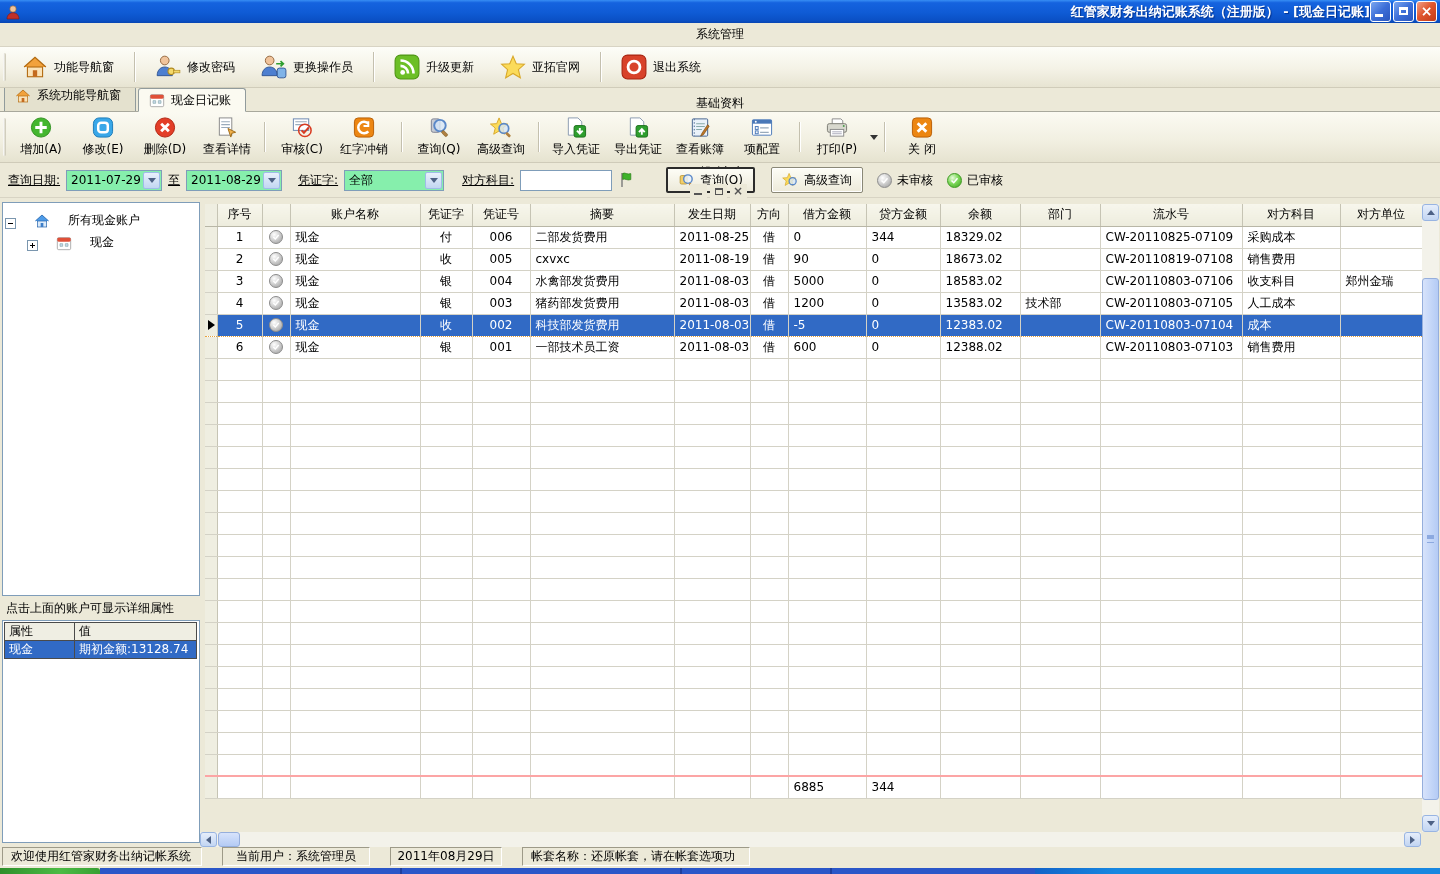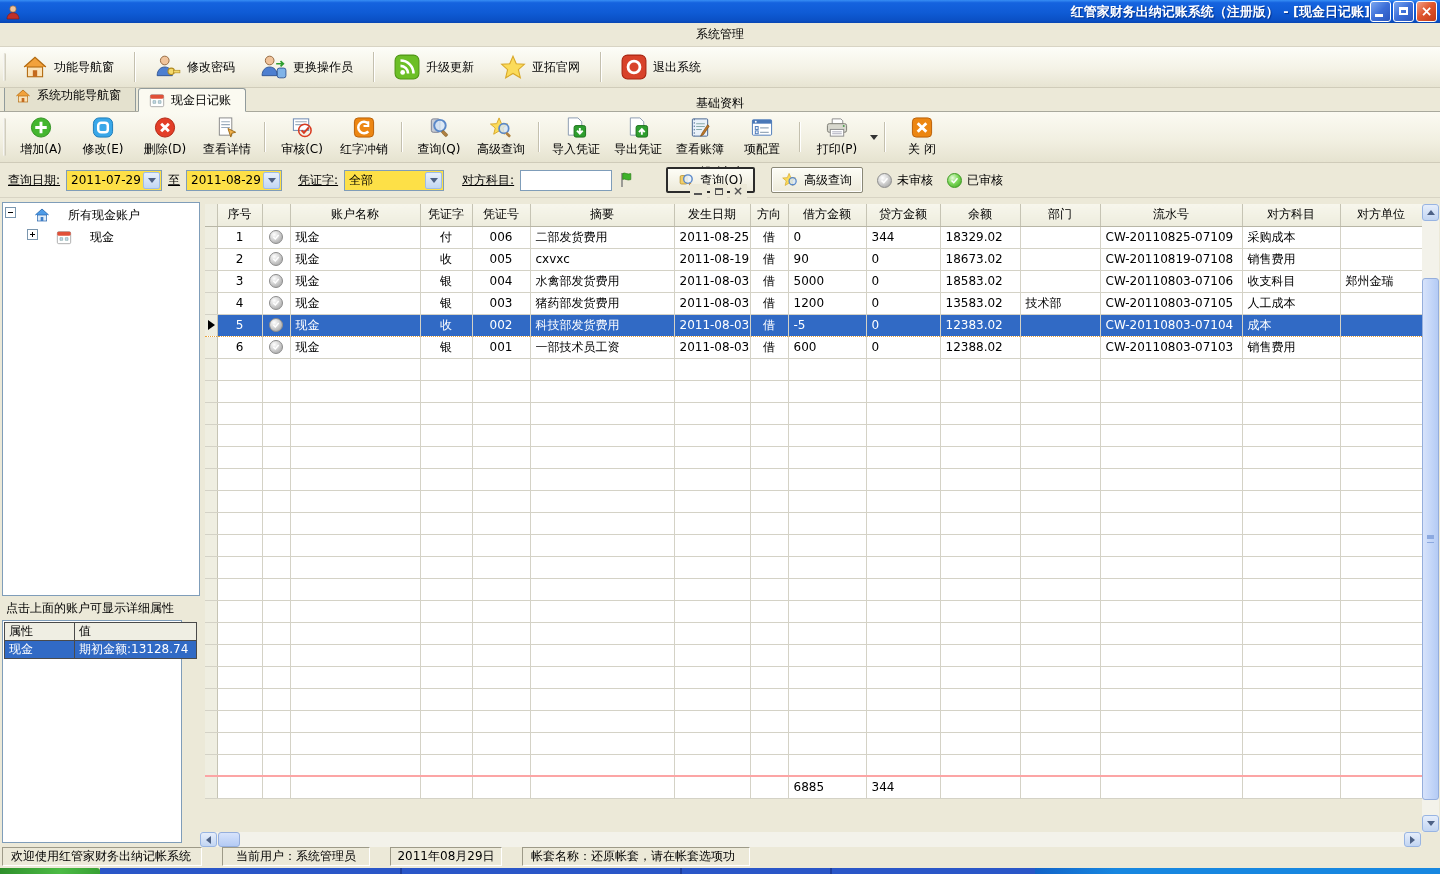--- a/index.html
+++ b/index.html
@@ -47,47 +47,47 @@
   .toolbar2 { height:51px; display:flex; align-items:center; padding:0 4px 0 10px; position:relative;
     background:linear-gradient(180deg,#FBFAF2 0%,#F2F0E2 55%,#E6E3D0 100%); border-bottom:1px solid #CFCBB9; }
   .tb2-btn { display:flex; flex-direction:column; align-items:center; justify-content:center; gap:2px;
     min-width:62px; height:46px; padding:2px 6px; border-radius:3px; }
   .tb2-btn .lbl { white-space:nowrap; }
   .drop-arrow { width:0; height:0; border-left:4px solid transparent; border-right:4px solid transparent; border-top:5px solid #333; margin-left:2px; align-self:center; }
 
   
   .querybar { height:35px; background:#ECE9D8; display:flex; align-items:center; padding:0 8px; gap:6px; border-bottom:1px solid #D8D4C4; }
   .qlabel { white-space:nowrap;text-decoration:underline; }
-  .combo { display:flex; align-items:center; height:21px; background:#fde047; border:1px solid #7F9DB9; }
+  .combo { display:flex; align-items:center; height:21px; background:#86efac; border:1px solid #7F9DB9; }
   .combo .cval { flex:1; padding:0 4px; white-space:nowrap; overflow:hidden; }
   .combo .cbtn { width:17px; height:17px; margin:1px; background:linear-gradient(180deg,#E8F0FB,#C2D6F2); border:1px solid #9EBCE8; border-radius:2px;
     display:flex; align-items:center; justify-content:center; }
   .tri-dn { width:0; height:0; border-left:4px solid transparent; border-right:4px solid transparent; border-top:5px solid #4D6185; }
   .tri-up2 { width:0; height:0; border-left:4px solid transparent; border-right:4px solid transparent; border-bottom:5px solid #4D6185; }
   .qinput { width:92px; height:21px; border:1px solid #7F9DB9; padding:0 4px; font:inherit; }
   .qbtn { display:flex; align-items:center; gap:5px; height:26px; padding:0 10px;
     background:linear-gradient(180deg,#FDFDF6,#EDEADA); border:1px solid #8A8877; border-radius:2px; box-shadow:inset 0 0 0 1px #fff; }
   .qbtn.default { border:2px solid #2B2B2B; box-shadow:none; }
   .legend { display:flex; align-items:center; gap:5px; margin-left:8px; }
   .sphere { width:15px; height:15px; border-radius:50%; display:inline-flex; align-items:center; justify-content:center;
     background:radial-gradient(circle at 35% 30%, #FFFFFF 0%, #D8D8D8 40%, #9A9A9A 100%); border:1px solid #8C8C8C; }
   .sphere.green { background:radial-gradient(circle at 35% 30%, #E8FBDC 0%, #7FD95C 45%, #3FA51F 100%); border-color:#3E9A22; }
 
   
   .main { position:relative; height:647px; background:#ECE9D8; }
 
   
   .tree-panel { position:absolute; left:2px; top:4px; width:198px; height:394px; background:#fff; border:1px solid #7F9DB9; overflow:hidden; padding:4px 2px; }
-  .tnode { display:flex; align-items:flex-start; gap:18px; height:22px; white-space:nowrap;font-family:Liberation Mono, monospace; }
+  .tnode { display:flex; align-items:flex-end; gap:18px; height:22px; white-space:nowrap;font-family:Liberation Mono, monospace; }
   .tnode.child { padding-left:22px; }
   .tbox { width:11px; height:11px; border:1px solid #7A96AE; background:#fff; position:relative; flex:0 0 auto; }
   .tbox::before { content:""; position:absolute; left:2px; top:4px; width:5px; height:1px; background:#000; }
   .tbox.plus::after { content:""; position:absolute; left:4px; top:2px; width:1px; height:5px; background:#000; }
   .sb-hint { position:absolute; left:2px; top:400px; width:198px; height:20px; background:#ECE9D8; display:flex; align-items:center; padding-left:4px; white-space:nowrap; overflow:hidden; }
-  .prop-panel { position:absolute; left:2px; top:422px; width:180px; height:223px; background:#fff; border:1px solid #7F9DB9; }
+  .prop-panel { position:absolute; left:2px; top:422px; width:198px; height:223px; background:#fff; border:1px solid #7F9DB9; }
   .prop-table { width:193px; border-collapse:collapse; table-layout:fixed; margin:1px; }
   .prop-table th, .prop-table td { border:1px solid #4A4A4A; height:18px; padding:0 4px; text-align:left; font-weight:normal; white-space:nowrap; overflow:hidden; }
   .prop-table th { background:#EFEEE3; }
   .prop-row td { background:#316AC5; color:#fff; }
 
   
   .grid-wrap { position:absolute; left:205px; top:6px; width:1217px; }
   table.grid { table-layout:fixed; border-collapse:collapse; width:1217px; background:#fff; }
   .grid th, .grid td { border-right:1px solid #D4D2C6; border-bottom:1px solid #D4D2C6; height:22px; padding:0 5px;
     font-size:12px; white-space:nowrap; overflow:hidden; }

